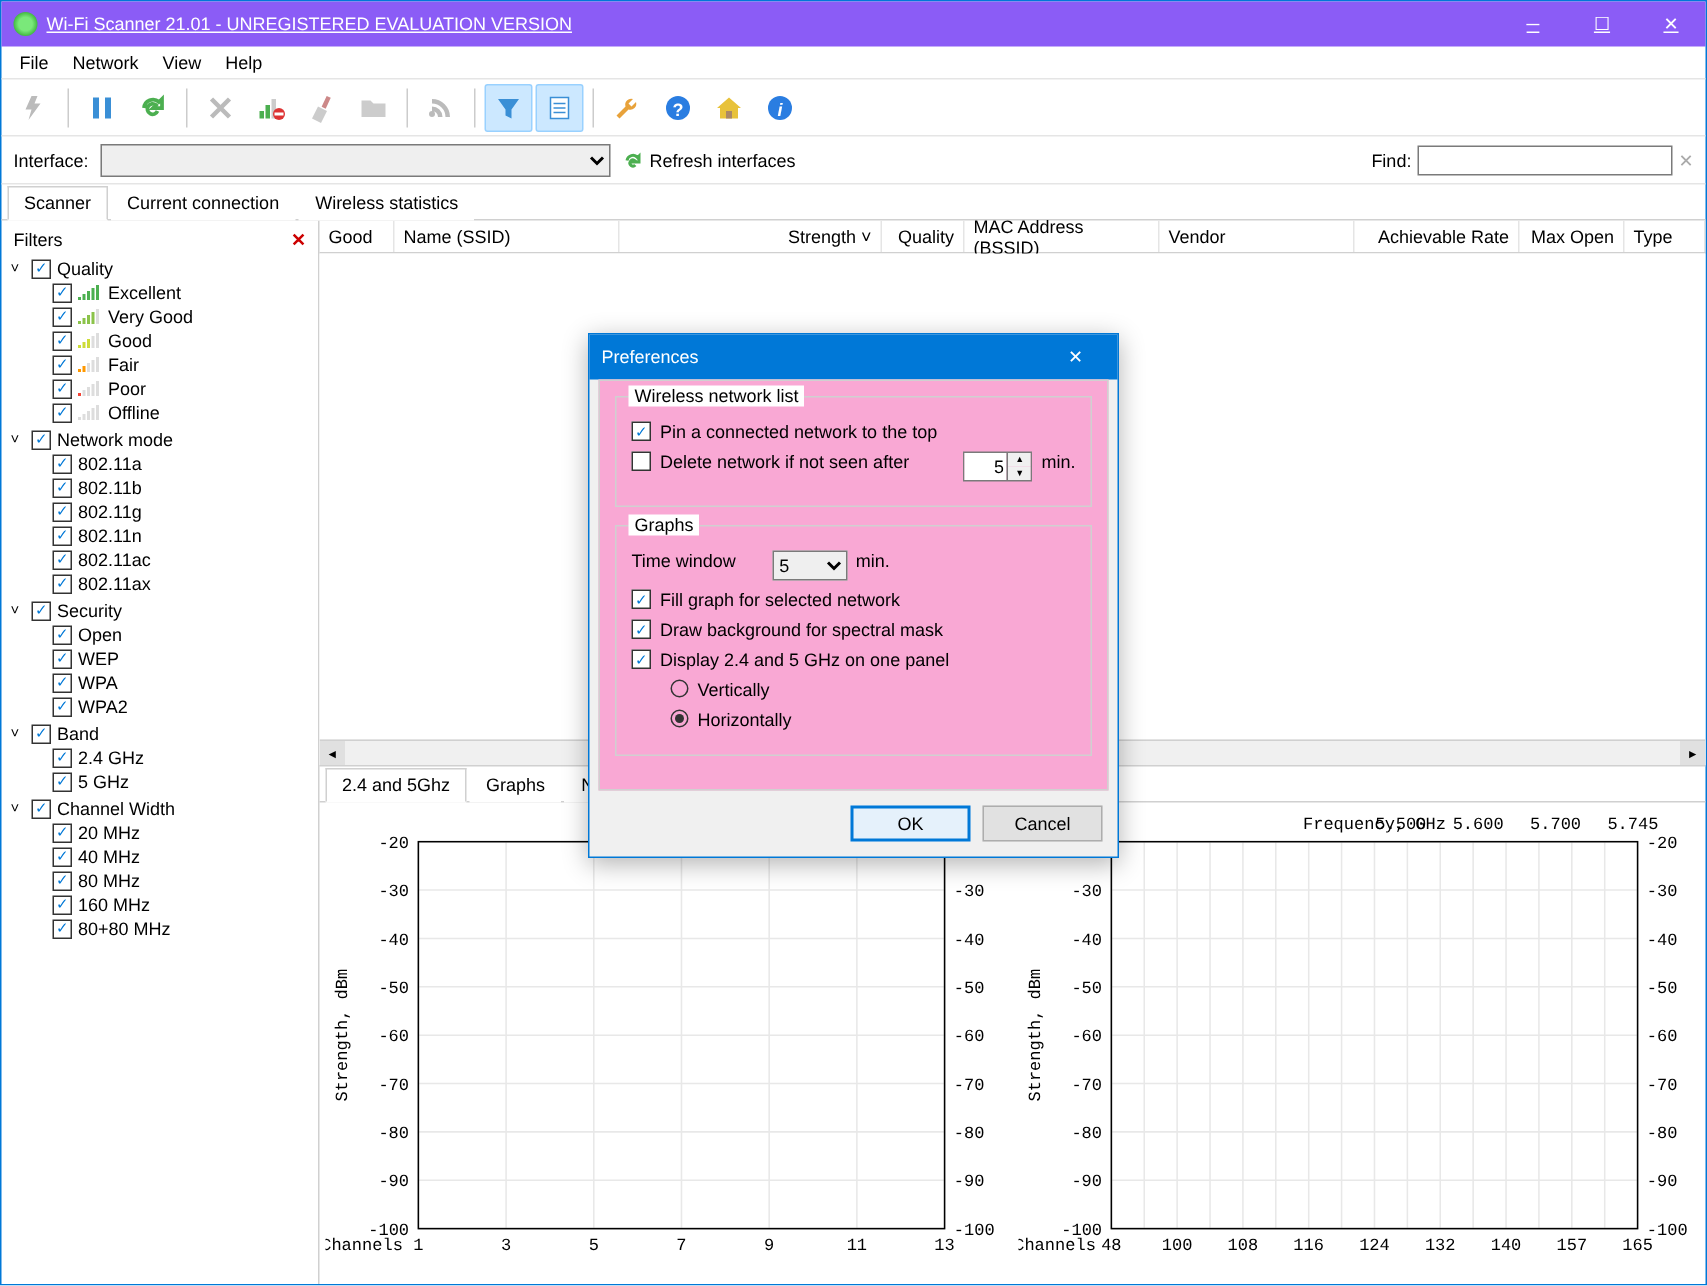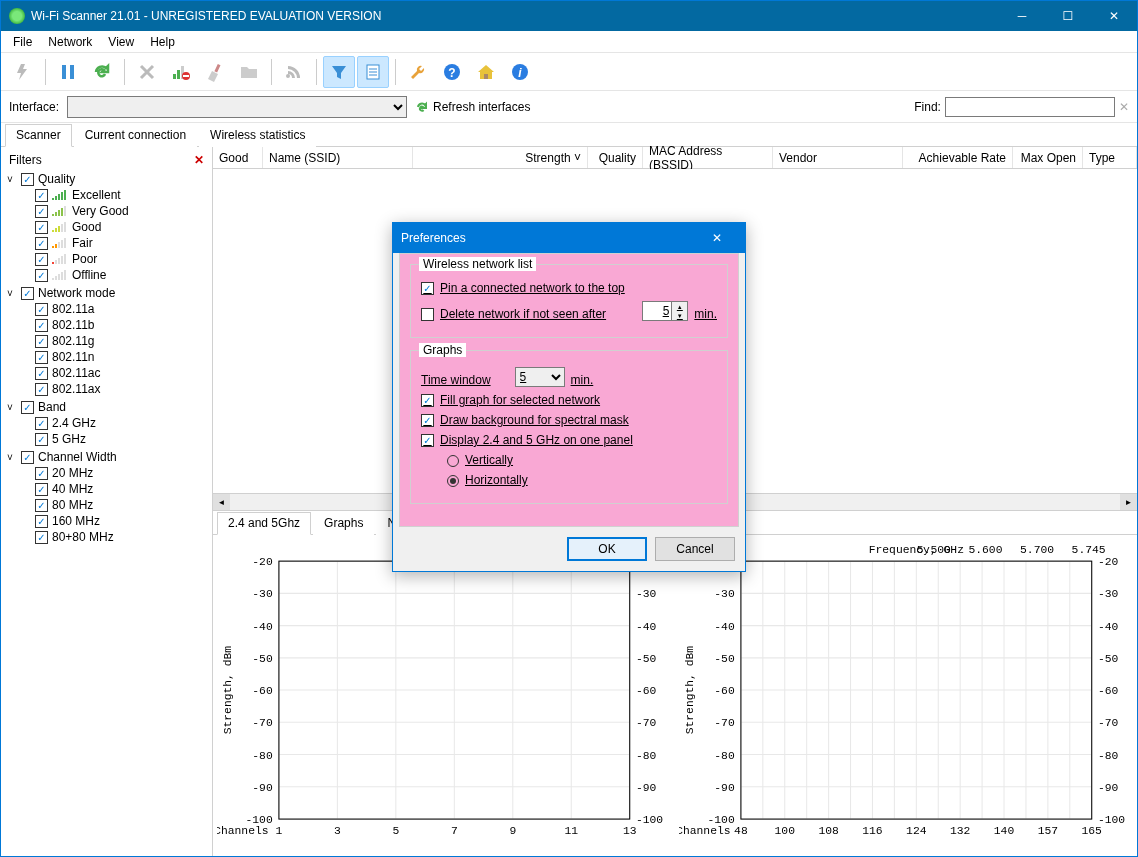--- a/index.html
+++ b/index.html
@@ -1,18 +1,18 @@
 <!DOCTYPE html>
 <html><head>
 <meta charset="utf-8">
 <style>
 * { box-sizing: border-box; margin: 0; padding: 0; font-family: "Segoe UI", Tahoma, sans-serif; font-size: 12px; }
 body { background: #fff; overflow: hidden; }
 .window { width: 1138px; height: 857px; border: 1px solid #0078d7; display: flex; flex-direction: column; position: relative; }
-.titlebar { background: #0369a1; height: 30px; display: flex; align-items: center; color: #fff; padding-left: 8px; }
+.titlebar { background: #8b5cf6; height: 30px; display: flex; align-items: center; color: #fff; padding-left: 8px; text-decoration: underline; }
 .titlebar .icon { width: 16px; height: 16px; margin-right: 6px; border-radius: 50%; background: radial-gradient(circle, #7ae87a 40%, #0a8a0a 100%); }
 .titlebar .title { flex: 1; font-size: 12px; }
 .winbtns { display: flex; }
 .winbtn { width: 46px; height: 30px; display: flex; align-items: center; justify-content: center; color: #fff; }
 .menubar { height: 22px; display: flex; align-items: center; padding: 0 4px; border-bottom: 1px solid #e5e5e5; }
 .menubar span { padding: 2px 8px; }
 .toolbar { height: 38px; display: flex; align-items: center; gap: 2px; padding: 2px 6px; border-bottom: 1px solid #e5e5e5; }
 .tbtn { width: 32px; height: 32px; display: flex; align-items: center; justify-content: center; border: 1px solid transparent; border-radius: 2px; }
 .tbtn.active { background: #cce8ff; border: 1px solid #99d1ff; }
 .tsep { width: 1px; height: 26px; background: #ccc; margin: 0 4px; }
@@ -55,21 +55,21 @@
 
 .dialog { position: absolute; left: 391px; top: 221px; width: 354px; border: 1px solid #0078d7; background: #f0f0f0; box-shadow: 0 4px 16px rgba(0,0,0,.3); z-index: 100; }
 .dlg-title { background: #0078d7; color: #fff; height: 30px; display: flex; align-items: center; padding: 0 8px; }
 .dlg-title .x { margin-left: auto; width: 40px; text-align: center; cursor: pointer; }
 .dlg-tabs { display: flex; padding: 4px 6px 0 6px; }
 .dlg-tab { padding: 4px 10px; border: 1px solid #d0d0d0; border-bottom: none; background: #f0f0f0; margin-right: 2px; font-size: 12px; }
 .dlg-tab.active { background: #fff; position: relative; top: 1px; }
 .dlg-body { background: #f9a8d4; margin: 0 6px; border: 1px solid #d0d0d0; padding: 10px; }
 .fieldset { border: 1px solid #d0d0d0; padding: 10px; margin-bottom: 12px; position: relative; }
 .fieldset .legend { position: absolute; top: -8px; left: 8px; background: #fff; padding: 0 4px; font-size: 12px; }
-.frow { display: flex; align-items: flex-end; gap: 6px; margin: 6px 0; font-size: 12px; text-decoration: underline; }
+.frow { display: flex; align-items: flex-start; gap: 6px; margin: 6px 0; font-size: 12px; }
 .spinner { display: inline-flex; border: 1px solid #7a7a7a; height: 20px; }
 .spinner input { width: 28px; border: none; text-align: right; padding-right: 2px; }
 .spinner .sp { width: 16px; display: flex; flex-direction: column; border-left: 1px solid #7a7a7a; }
 .spinner .sp i { flex: 1; display: flex; align-items: center; justify-content: center; font-size: 6px; background: #f0f0f0; }
 .radio { width: 12px; height: 12px; border: 1px solid #333; border-radius: 50%; display: inline-flex; align-items: center; justify-content: center; }
 .radio.on::after { content: ""; width: 6px; height: 6px; background: #333; border-radius: 50%; }
 .dlg-foot { display: flex; justify-content: flex-end; gap: 8px; padding: 10px; }
 .btn { min-width: 80px; height: 24px; border: 1px solid #adadad; background: #e1e1e1; }
 .btn.primary { border: 2px solid #0078d7; background: #e5f1fb; }
 select.mini { height: 20px; width: 50px; border: 1px solid #7a7a7a; }
@@ -301,20 +301,39 @@
               <span class="cb checked"></span>
               <span>802.11n</span>
             </div>
             <div class="tree-item">
               <span class="cb checked"></span>
               <span>802.11ac</span>
             </div>
             <div class="tree-item">
               <span class="cb checked"></span>
               <span>802.11ax</span>
+            </div>
+          </div>
+          <div class="tree-group">
+            <div class="group-lbl"><span class="cb checked"></span> Security</div>
+            <div class="tree-item">
+              <span class="cb checked"></span>
+              <span>Open</span>
+            </div>
+            <div class="tree-item">
+              <span class="cb checked"></span>
+              <span>WEP</span>
+            </div>
+            <div class="tree-item">
+              <span class="cb checked"></span>
+              <span>WPA</span>
+            </div>
+            <div class="tree-item">
+              <span class="cb checked"></span>
+              <span>WPA2</span>
             </div>
           </div>
           <div class="tree-group">
             <div class="group-lbl"><span class="cb checked"></span> Band</div>
             <div class="tree-item">
               <span class="cb checked"></span>
               <span>2.4 GHz</span>
             </div>
             <div class="tree-item">
               <span class="cb checked"></span>

